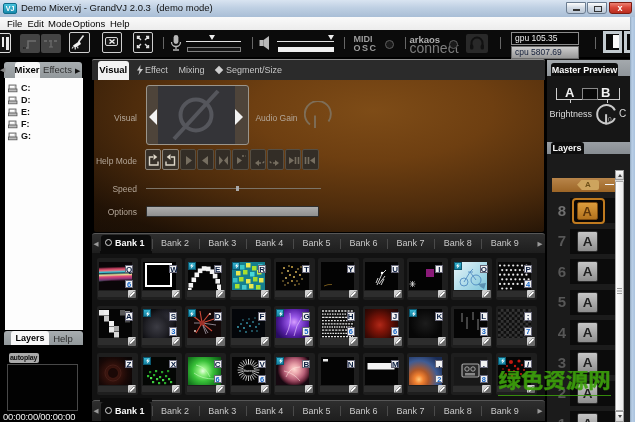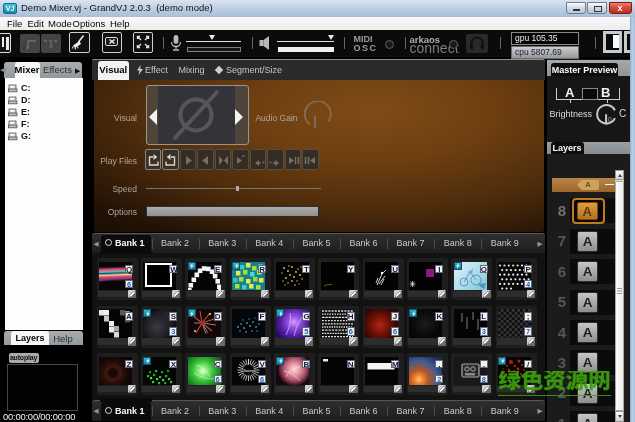--- a/index.html
+++ b/index.html
@@ -161,21 +161,21 @@
       <circle cx="26" cy="26" r="15.5" stroke="#55565c" stroke-width="4" fill="none"></circle>
       <path d="M48 2 L4 50" stroke="#55565c" stroke-width="4"></path>
     </svg>
 <div class="ab" style="left:148.5px;top:108.5px;width:0;height:0;border-top:8px solid transparent;border-bottom:8px solid transparent;border-right:8px solid #f2f2f2"></div>
 <div class="ab" style="left:234.5px;top:108.5px;width:0;height:0;border-top:8px solid transparent;border-bottom:8px solid transparent;border-left:8px solid #f2f2f2"></div>
 <div class="ab" style="left:252.5px;top:112.5px;width:45px;text-align:right;font-size:8.5px;color:#b3a698">Audio Gain</div>
 <svg class="ab" style="left:304px;top:101px" width="29" height="29" viewBox="0 0 29 29">
       <path d="M6 23.5 A13 13 0 1 1 24.5 20.5" stroke="#7e6e58" stroke-width="1.9" fill="none"></path>
       <path d="M11 14.5 v12.5" stroke="#7e6e58" stroke-width="1.9"></path>
     </svg>
-<div class="ab" style="left:92px;top:155.5px;width:45px;text-align:right;font-size:8.5px;color:#b3a698">Play Files</div>
+<div class="ab" style="left:92px;top:155.5px;width:45px;text-align:right;font-size:8.5px;color:#b3a698">Help Mode</div>
 <div class="ab" style="left:144.5px;top:148.5px;width:16.5px;height:21px;background:#37312a;border:1px solid #8d8478;border-radius:2px">
       <svg class="ab" style="left:-1px;top:2px" width="17" height="17" viewBox="0 0 17 17">
         <path d="M8 5 H4.5 v8 h8.5 v-3.5" stroke="#ddd6c8" stroke-width="1.4" fill="none"></path>
         <path d="M8.5 2 l3.8 3 l-3.8 3 z" fill="#ddd6c8"></path>
       </svg>
     </div>
 <div class="ab" style="left:162.0px;top:148.5px;width:16.5px;height:21px;background:#37312a;border:1px solid #8d8478;border-radius:2px">
       <svg class="ab" style="left:-1px;top:2px" width="17" height="17" viewBox="0 0 17 17">
         <path d="M9 5 h3.5 v8 H4 v-3.5" stroke="#ddd6c8" stroke-width="1.4" fill="none"></path>
         <path d="M8.5 2 l-3.8 3 l3.8 3 z" fill="#ddd6c8"></path>

